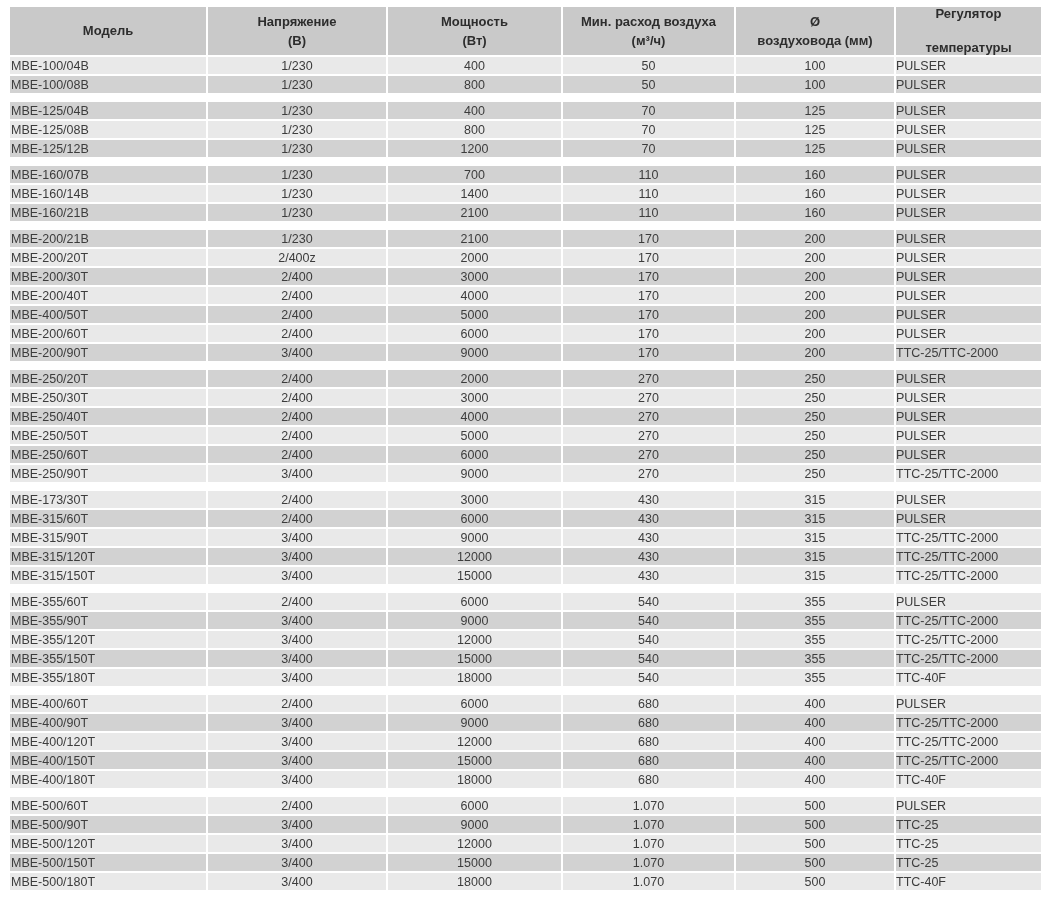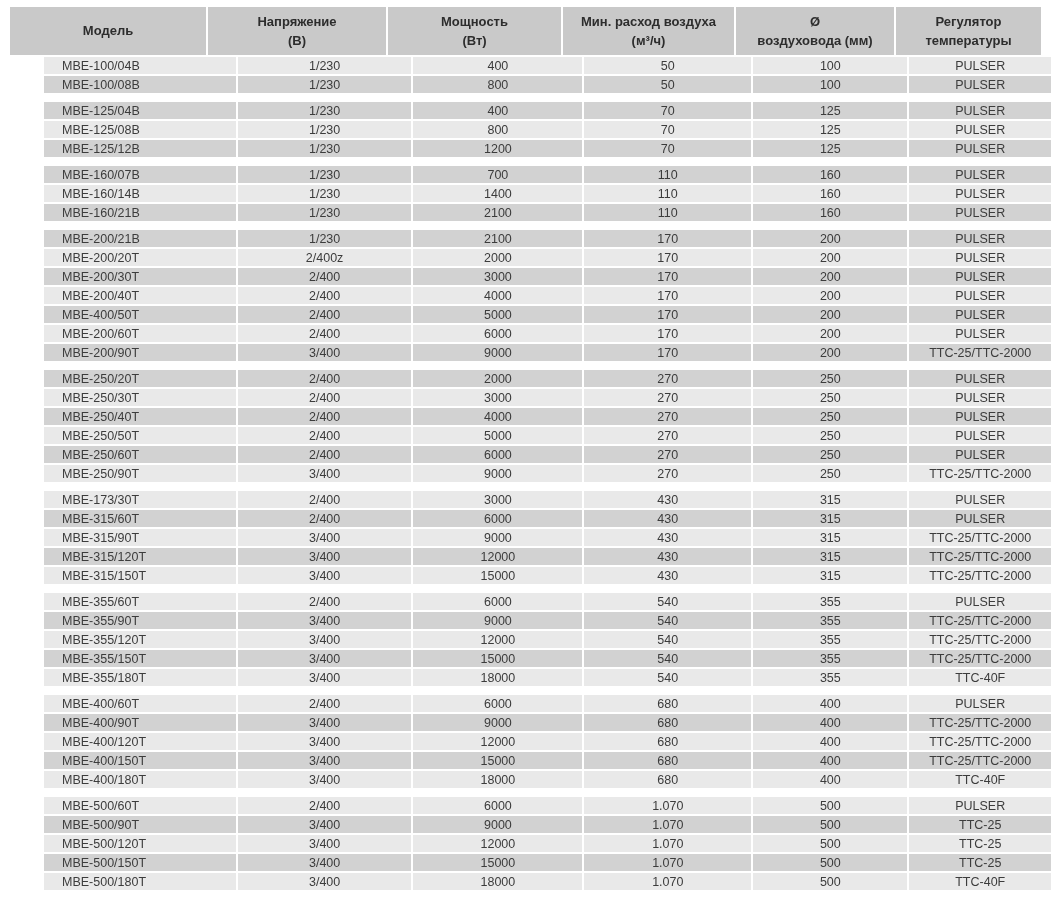--- a/index.html
+++ b/index.html
@@ -28,22 +28,22 @@
     font-size:12.5px;color:#3c3c3c;box-sizing:border-box;
     white-space:nowrap;
   }
   .tr.light .td{background:var(--row-light,#e9e9e9);}
   .tr.dark  .td{background:var(--row-dark,#d2d2d2);}
   .col0{width:196px;text-align:center;}
   .col1{width:178px;}
   .col2{width:173px;}
   .col3{width:171px;}
   .col4{width:158px;}
-  .col5{width:145px;}
-  .tr .col0{justify-content:flex-start;padding-left:18px;margin-left:34px;}
+  .col5{width:145px;justify-content:space-between;}
+  .tr .col0{justify-content:flex-start;padding-left:1px;}
 </style>
 </head>
 <body>
 
 <div class="page">
   <div class="spec-table">
     <div class="thead" id="thead">
         <div class="th col0">
           <div>Модель</div>
         </div>

